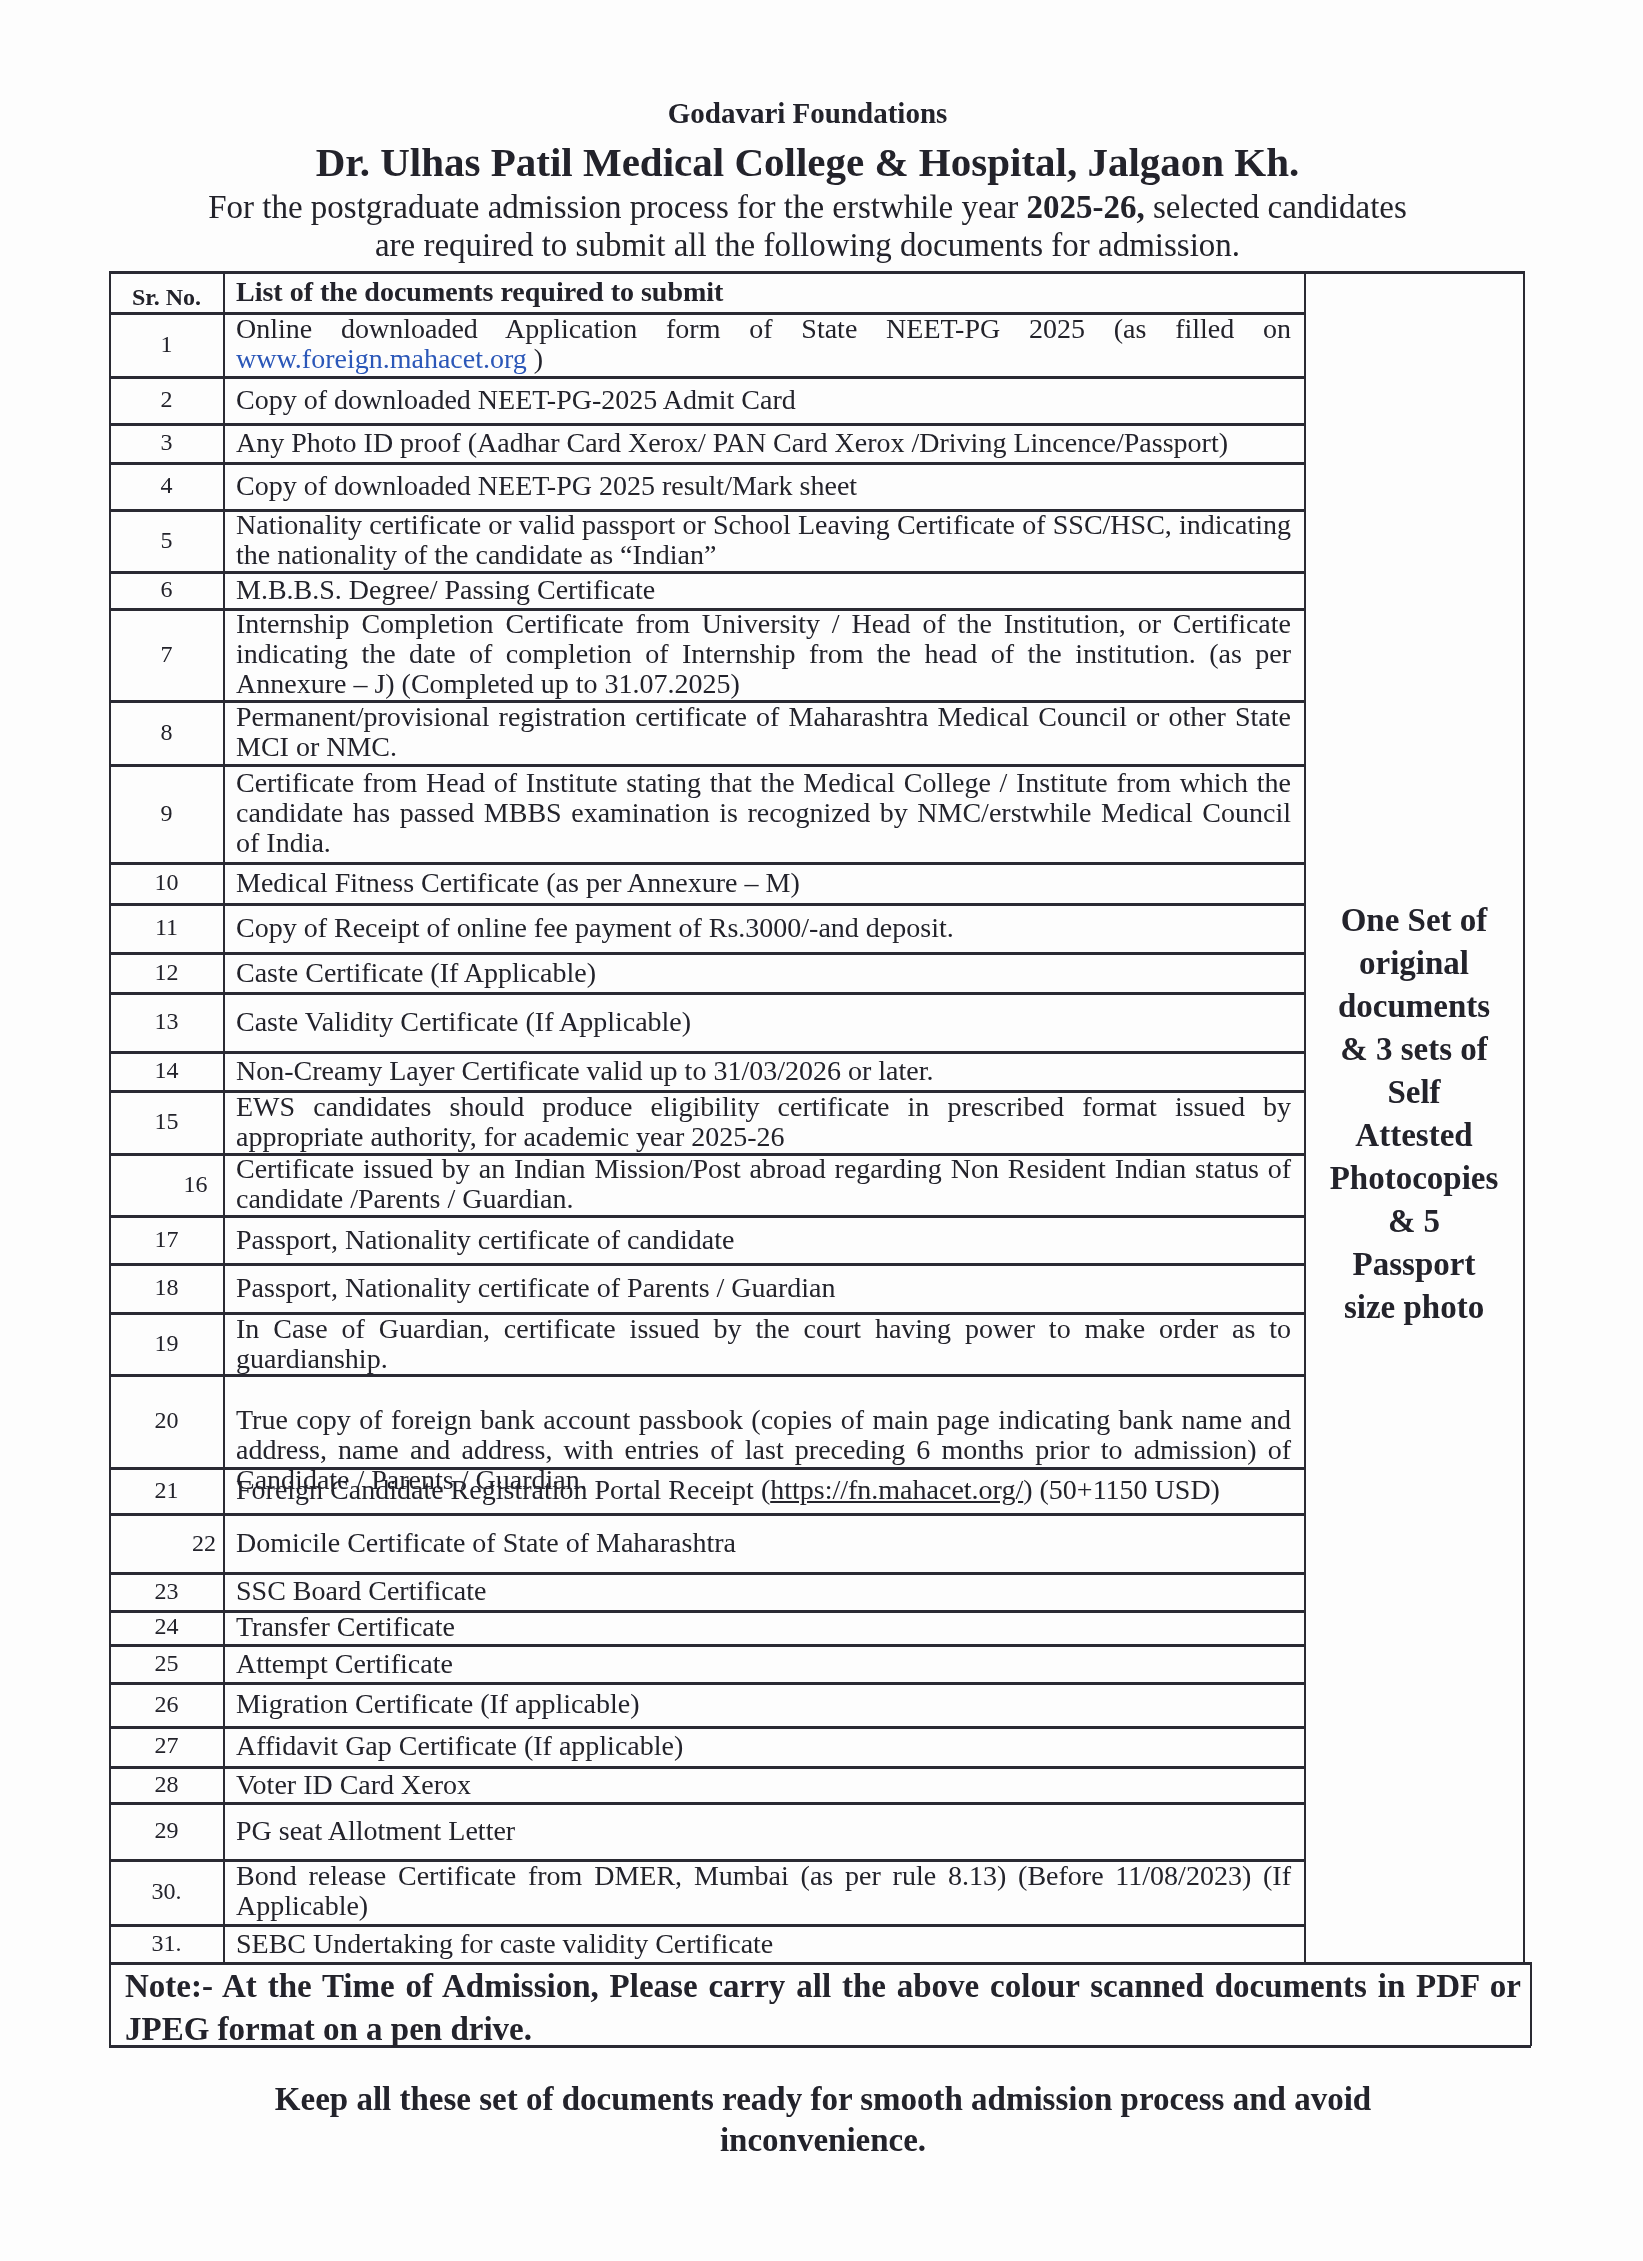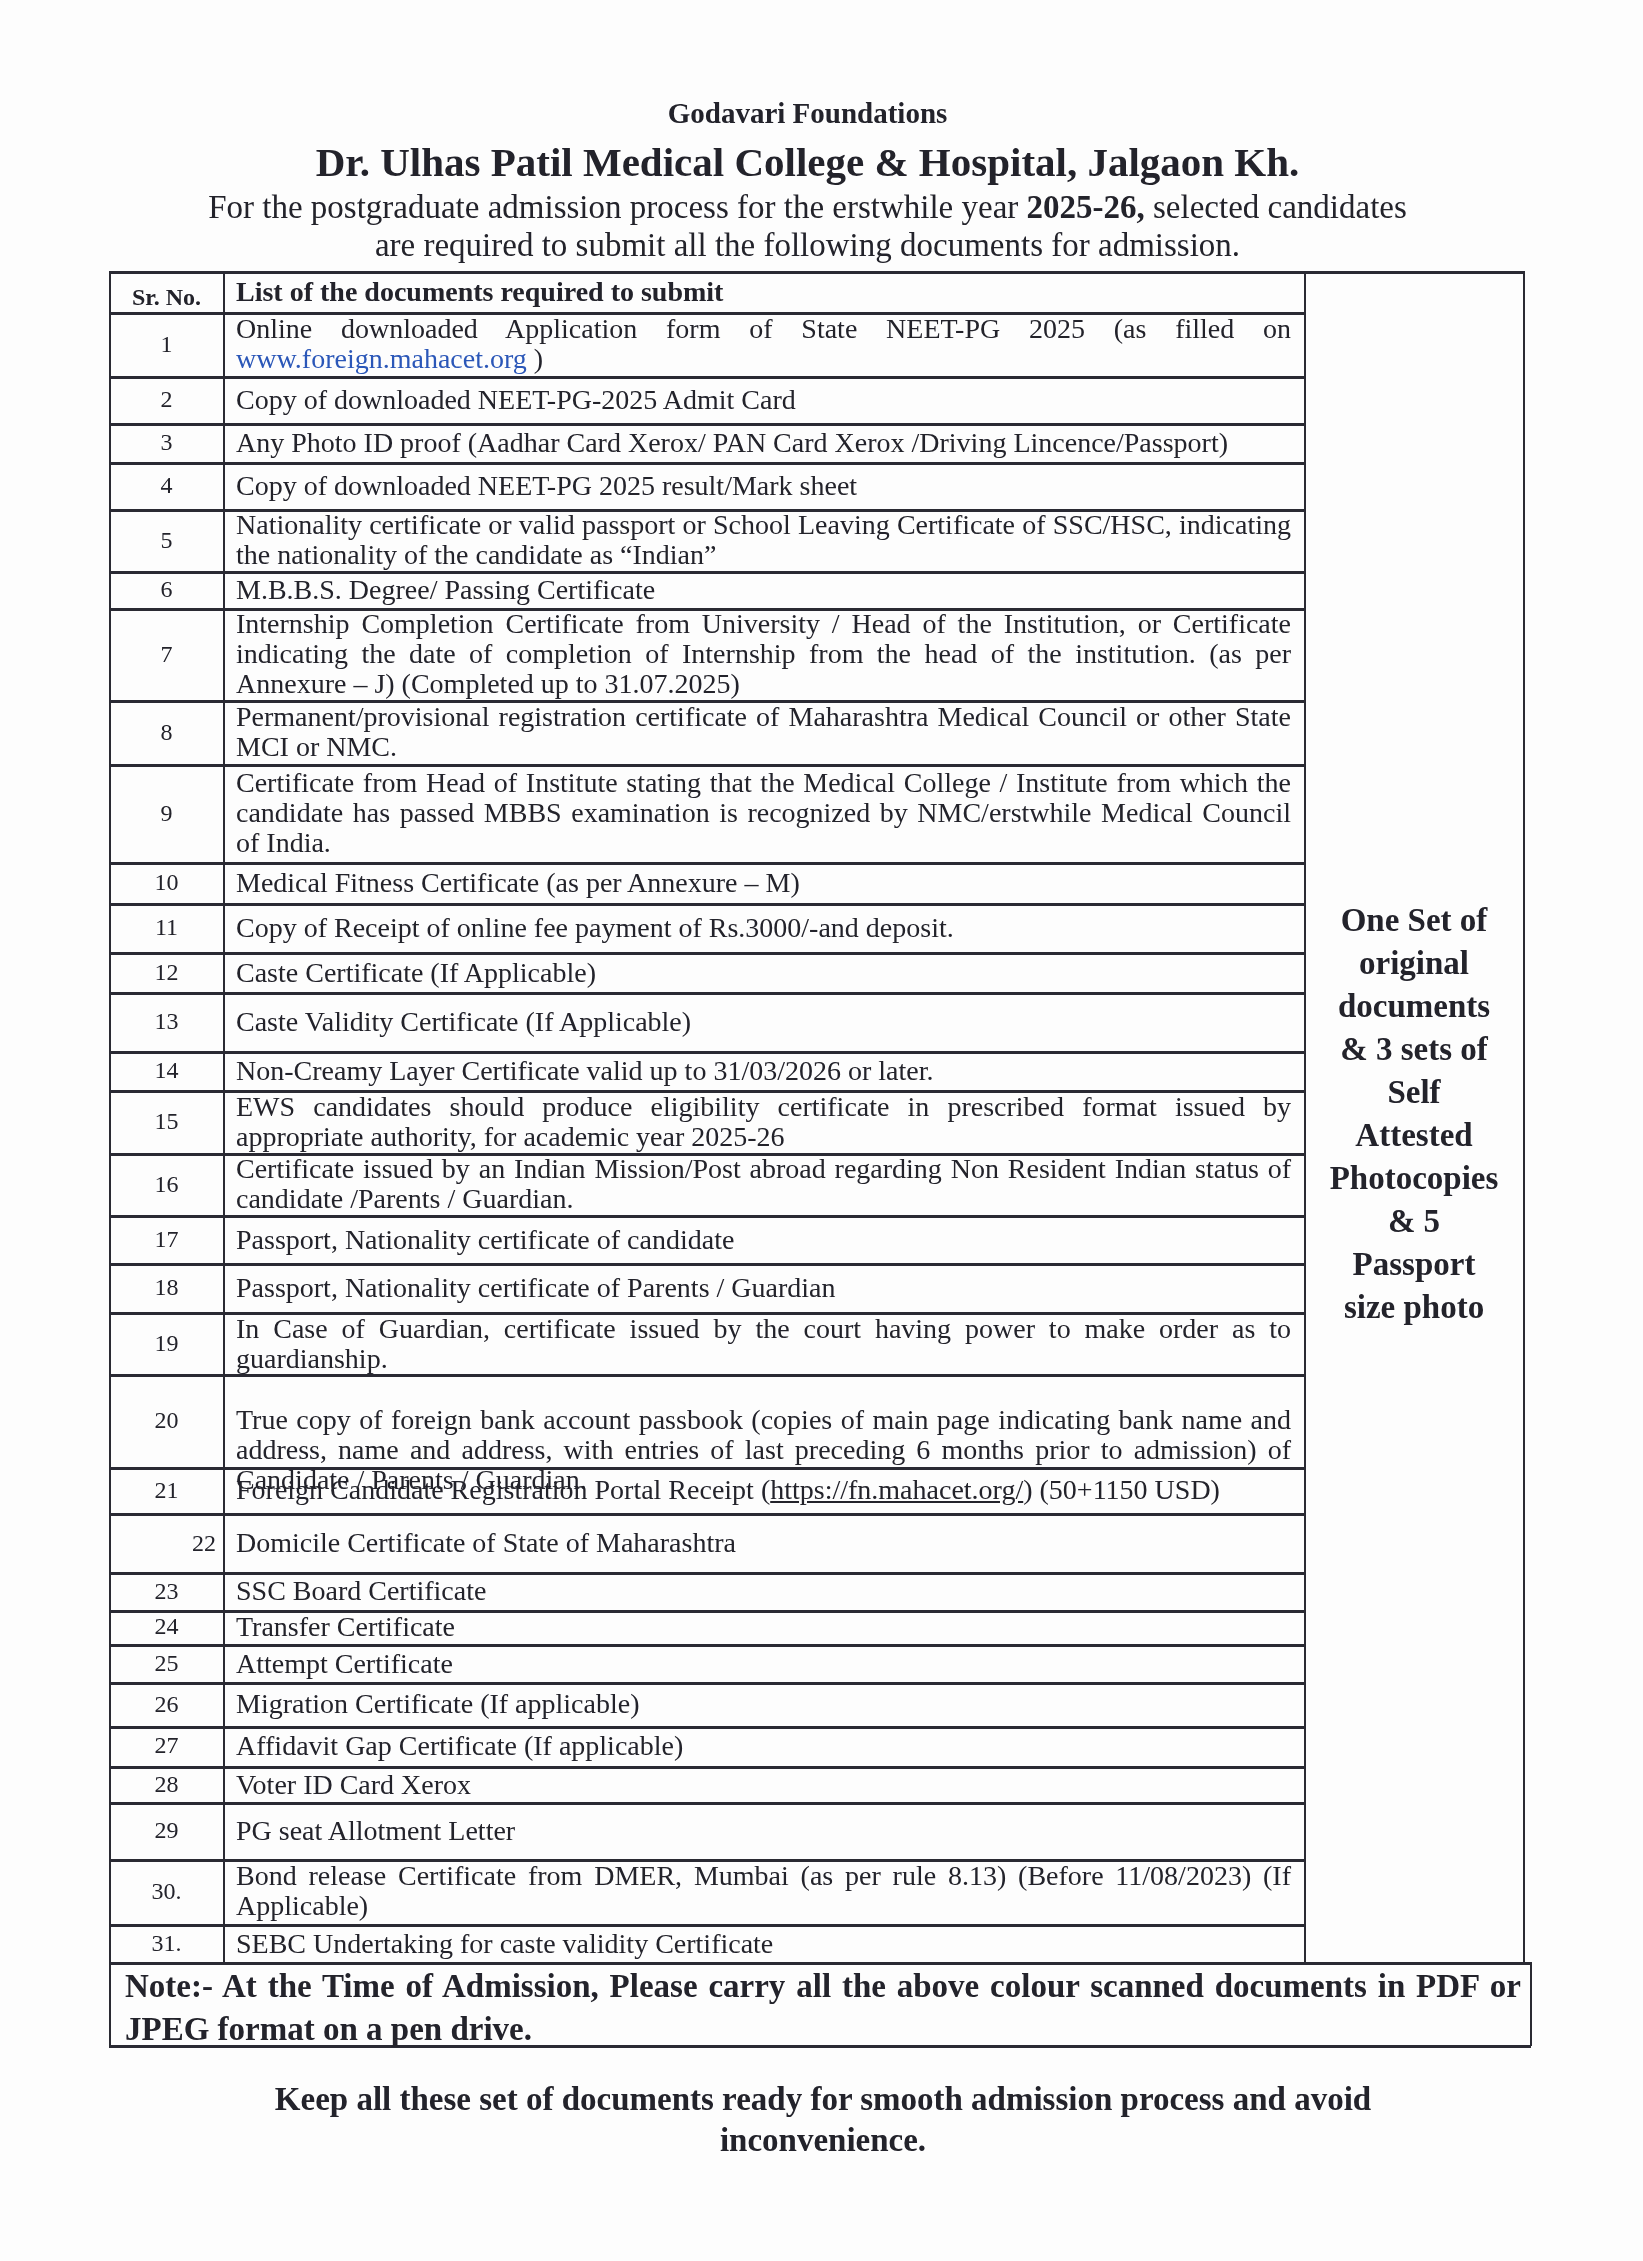--- a/index.html
+++ b/index.html
@@ -137,21 +137,21 @@
         <span class="txt"><span>Caste Validity Certificate (If Applicable)</span></span>
       </div>
       <div class="cell-no" style="top: 1051px; height: 39px;">14</div>
       <div class="cell-doc" style="top: 1051px; height: 39px;">
         <span class="txt"><span>Non-Creamy Layer Certificate valid up to 31/03/2026 or later.</span></span>
       </div>
       <div class="cell-no" style="top: 1090px; height: 63px;">15</div>
       <div class="cell-doc" style="top: 1090px; height: 63px;">
         <span class="txt"><span>EWS candidates should produce eligibility certificate in prescribed format issued by appropriate authority, for academic year 2025-26</span></span>
       </div>
-      <div class="cell-no" style="top: 1153px; height: 62px;">16</div>
+      <div class="cell-no" style="top: 1153px; height: 62px; padding-left: 29px;">16</div>
       <div class="cell-doc" style="top: 1153px; height: 62px;">
         <span class="txt"><span>Certificate issued by an Indian Mission/Post abroad regarding Non Resident Indian status of candidate /Parents / Guardian.</span></span>
       </div>
       <div class="cell-no" style="top: 1215px; height: 49px;">17</div>
       <div class="cell-doc" style="top: 1215px; height: 49px;">
         <span class="txt"><span>Passport, Nationality certificate of candidate</span></span>
       </div>
       <div class="cell-no" style="top: 1263px; height: 49px;">18</div>
       <div class="cell-doc" style="top: 1263px; height: 49px;">
         <span class="txt"><span>Passport, Nationality certificate of Parents / Guardian</span></span>

